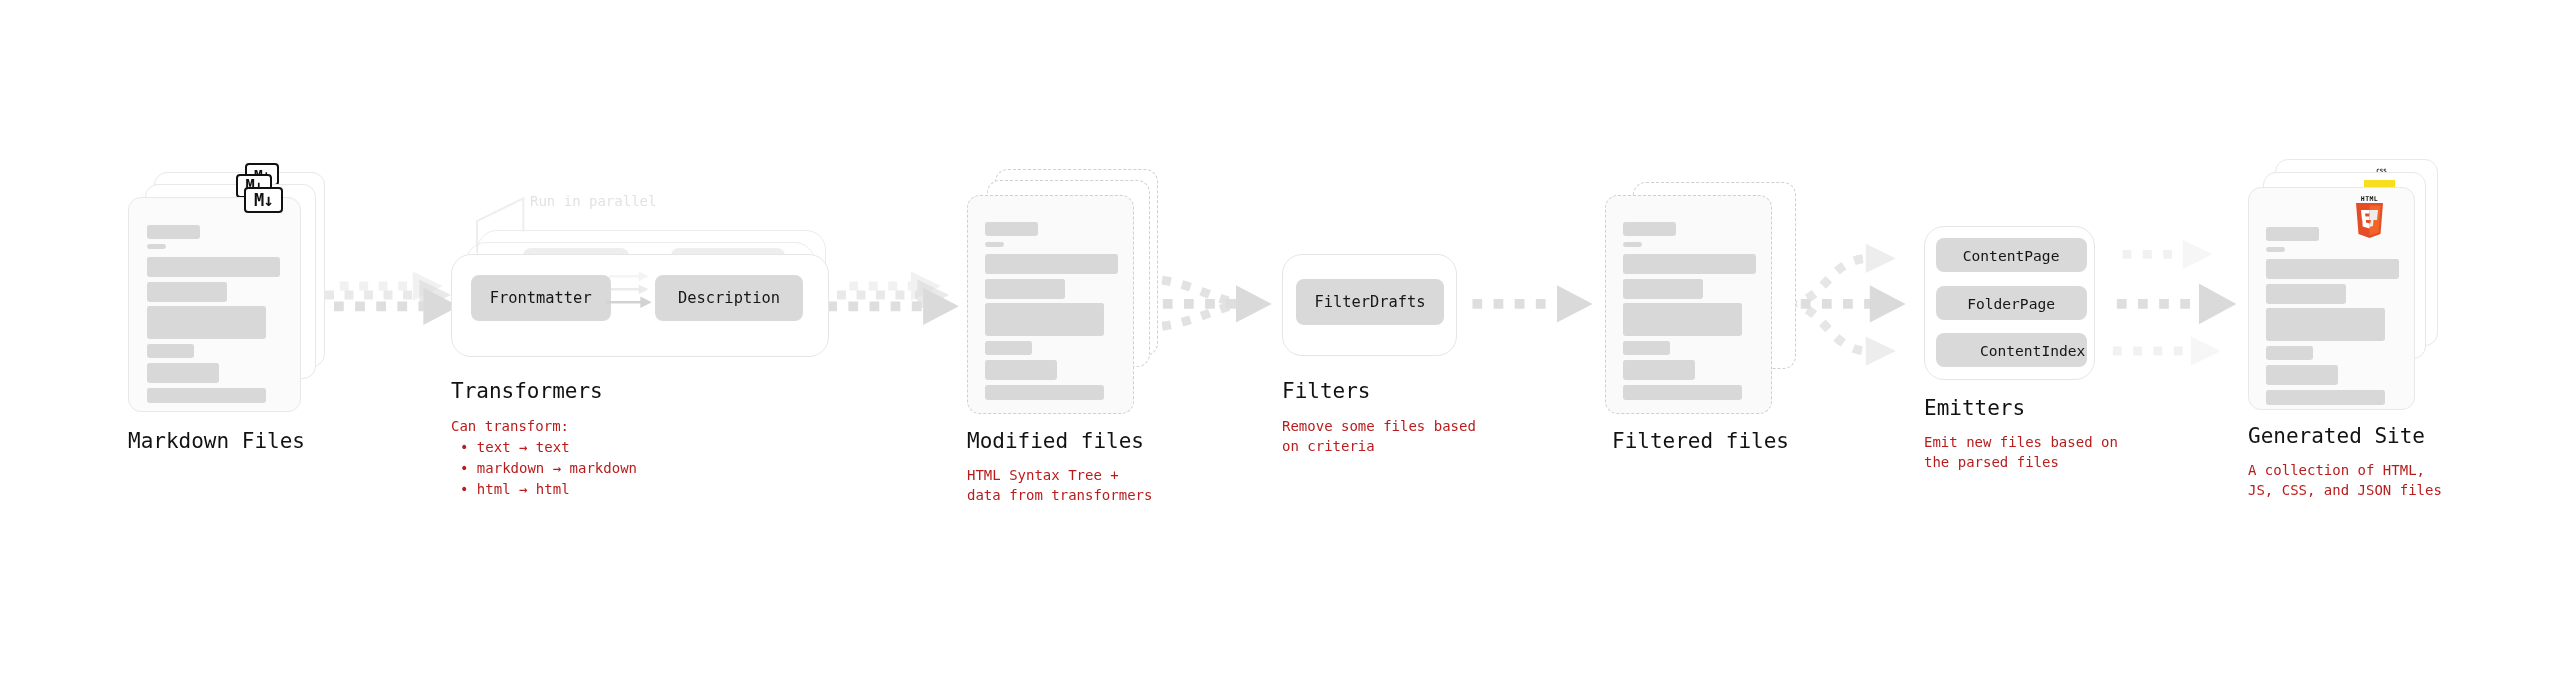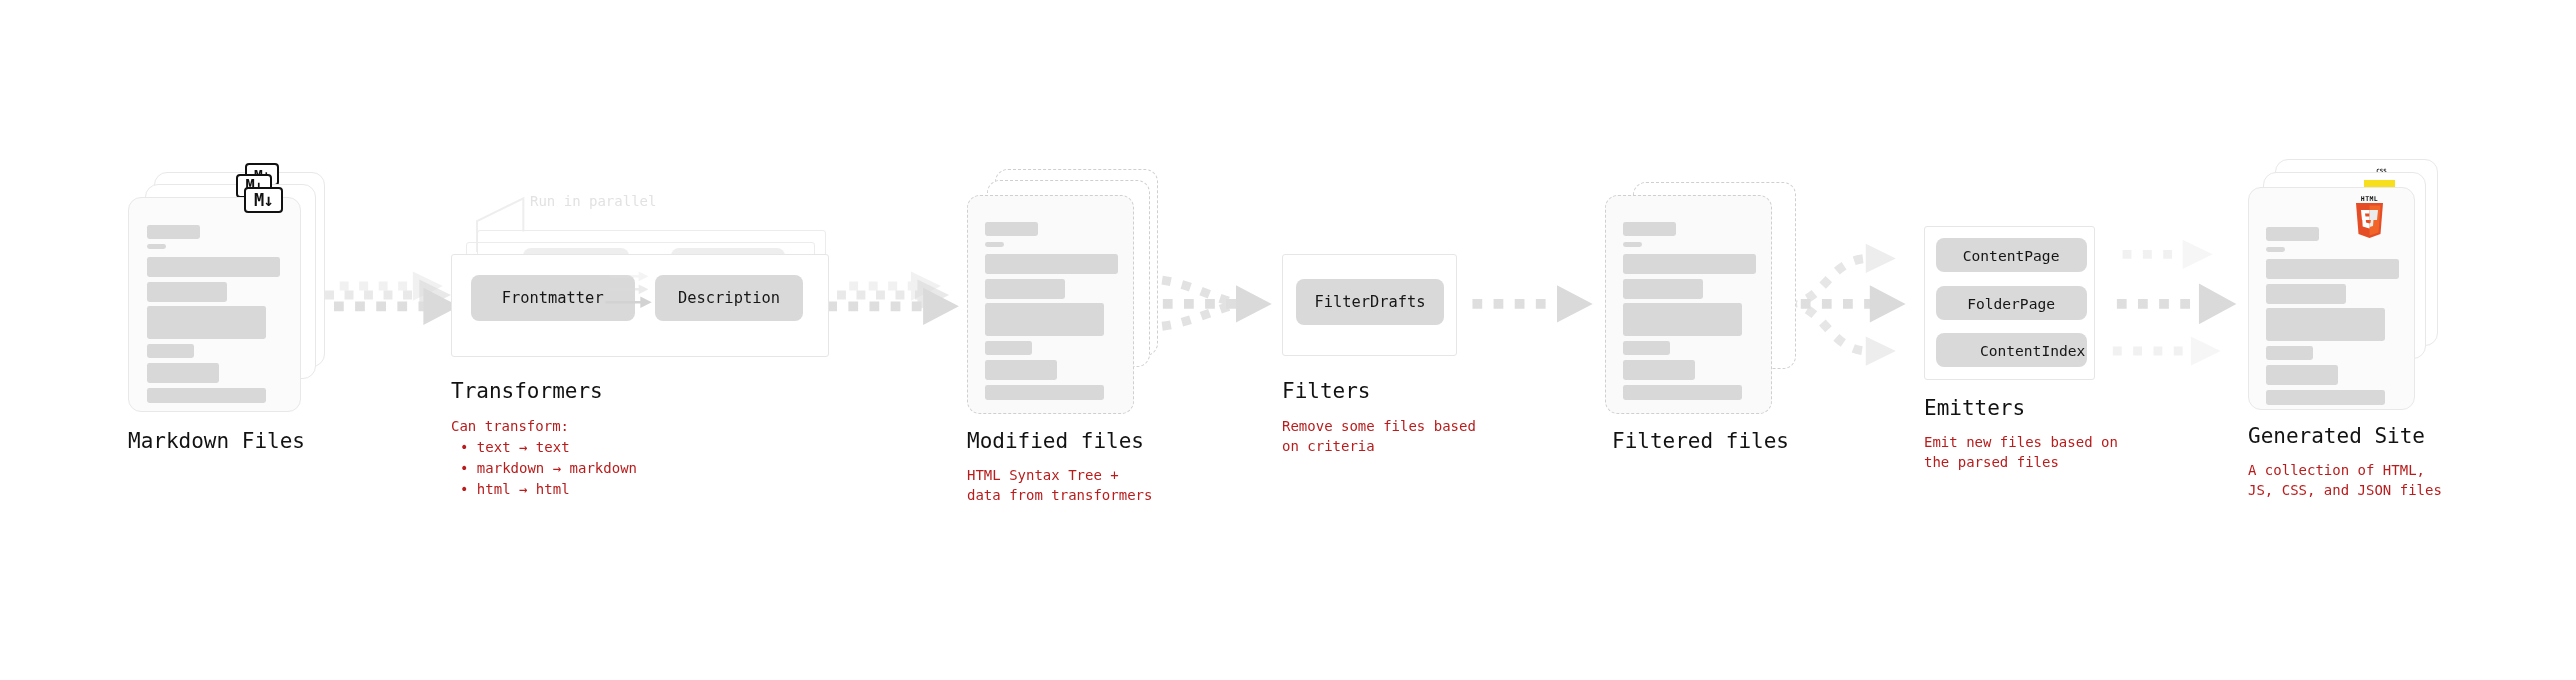--- a/index.html
+++ b/index.html
@@ -56,21 +56,21 @@
     position: absolute;
     font-size: 14px;
     color: #e2e2e2;
     white-space: nowrap;
   }
 
   
   .group {
     position: absolute;
     border: 1.6px solid #ececec;
-    border-radius: 3px;
+    border-radius: 20px;
     background: transparent;
   }
   .group.solidbg {
     background: #ffffff;
     border-color: #e6e6e6;
   }
 
   
   .chip {
     position: absolute;
@@ -223,21 +223,21 @@
       <div class="chip l3" style="left:45px; top:17px; width:106px; height:39px;"></div>
       <div class="chip l3" style="left:193px; top:17px; width:114px; height:39px;"></div>
     </div>
 
     <div class="group" style="left:466px; top:242px; width:349px; height:96px;">
       <div class="chip l2" style="left:37px; top:17px; width:110px; height:39px;"></div>
       <div class="chip l2" style="left:189px; top:17px; width:118px; height:39px;"></div>
     </div>
 
     <div class="group solidbg" style="left:451px; top:254px; width:378px; height:103px;">
-      <div class="chip" style="left:18.7px; top:19.5px; width:164px; height:46px;">Frontmatter</div>
+      <div class="chip" style="left:18.7px; top:19.5px; width:140px; height:46px;">Frontmatter</div>
       <div class="chip" style="left:203px; top:19.5px; width:148px; height:46px;">Description</div>
     </div>
 
     <svg class="overlay" viewBox="0 0 3170 838">
       <g opacity="0.35">
         <line x1="750" y1="340" x2="788" y2="340" stroke="#e0e0e0" stroke-width="3"></line>
         <path d="M786,334 L798,340 L786,346 z" fill="#e0e0e0"></path>
       </g>
       <g opacity="0.55">
         <line x1="748" y1="356" x2="788" y2="356" stroke="#dcdcdc" stroke-width="3"></line>

